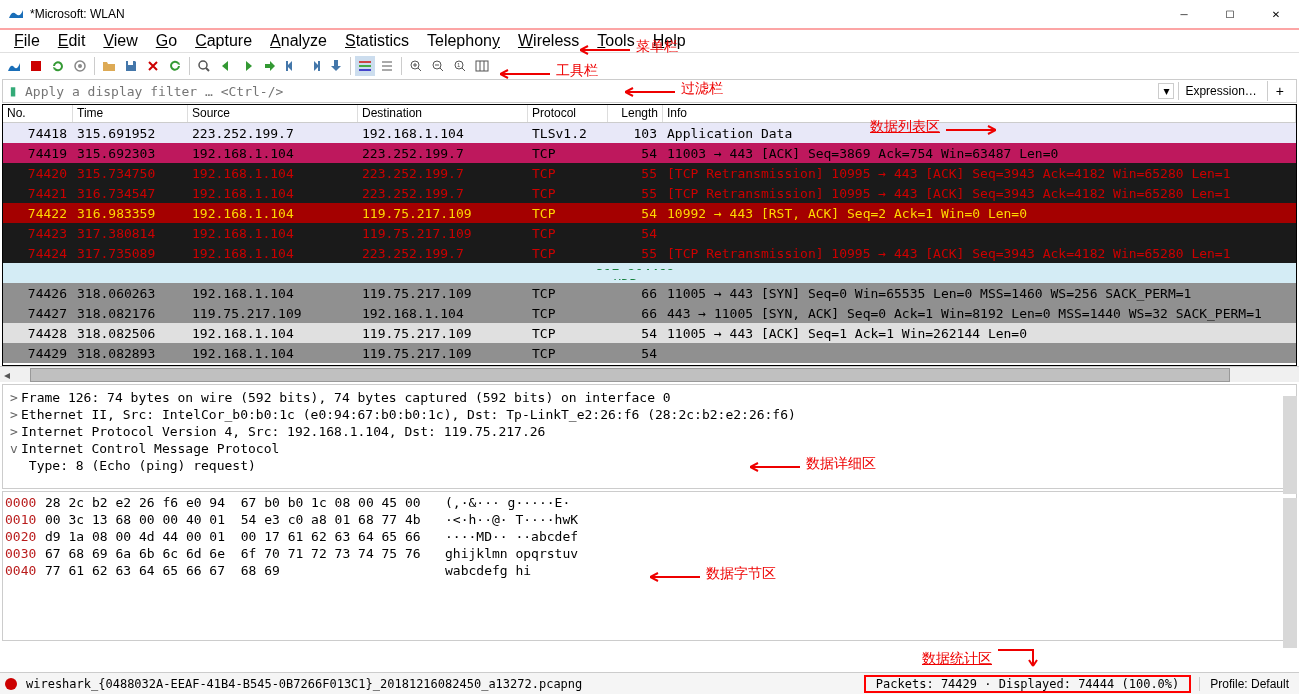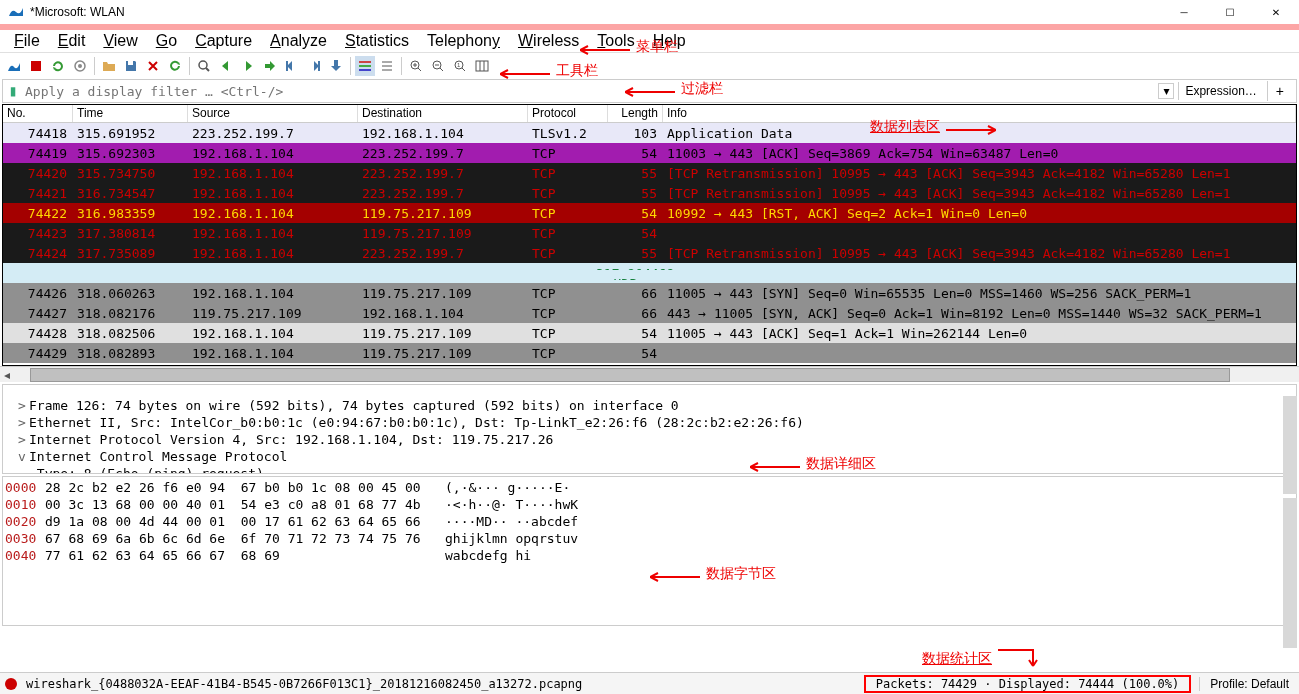--- a/index.html
+++ b/index.html
@@ -1,17 +1,17 @@
 <!DOCTYPE html>
 <html><head>
 <meta charset="utf-8">
 <style>
 * { margin: 0; padding: 0; box-sizing: border-box; }
 body { font-family: "Segoe UI", Tahoma, sans-serif; font-size: 12px; background: #fff; width: 1299px; height: 694px; overflow: hidden; position: relative; }
-.titlebar { height: 30px; display: flex; align-items: center; border-bottom: 6px solid #fca5a5; }
+.titlebar { height: 30px; display: flex; align-items: center; border-bottom: 2px solid #fca5a5; }
 .titlebar .app-icon { width: 16px; height: 16px; margin: 0 6px 0 8px; }
 .titlebar .title { flex: 1; font-size: 12px; }
 .win-controls { display: flex; }
 .win-btn { width: 46px; height: 30px; display: flex; align-items: center; justify-content: center; font-family: "Segoe MDL2 Assets", Arial; font-size: 10px; }
 .menubar { height: 22px; display: flex; align-items: center; padding: 0 6px; gap: 2px; position: relative; }
 .menu-item { padding: 2px 8px; font-size: 16px; }
 .menu-item .ul { text-decoration: underline; }
 .toolbar { height: 26px; display: flex; align-items: center; padding: 0 4px; gap: 2px; border-top: 1px solid #e0e0e0; position: relative; }
 .tbtn { width: 20px; height: 20px; display: flex; align-items: center; justify-content: center; border: 1px solid transparent; }
 .tbtn svg { width: 16px; height: 16px; }
@@ -25,29 +25,29 @@
 .packet-list { border: 1px solid #000000; margin: 0 2px; height: 262px; display: flex; flex-direction: column; }
 .plist-header { display: flex; background: #fff; border-bottom: 1px solid #ccc; height: 18px; font-size: 12px; }
 .plist-header div { border-right: 1px solid #ddd; padding: 1px 4px; overflow: hidden; white-space: nowrap; }
 .col-no { width: 70px; } .col-time { width: 115px; } .col-src { width: 170px; } .col-dst { width: 170px; } .col-proto { width: 80px; } .col-len { width: 55px; text-align: right; } .col-info { flex: 1; }
 .plist-body { flex: 1; overflow: hidden; font-family: Consolas, monospace; font-size: 13px; }
 .prow { display: flex; height: 20px; align-items: center; }
 .prow > div { padding: 0 4px; overflow: hidden; white-space: nowrap; }
 .prow .col-no { text-align: right; padding-right: 6px; }
 .prow .col-len { text-align: right; padding-right: 6px; }
 .style-normal { background: #e8e8f8; color: #000; }
-.style-normal2 { background: #a21caf; color: #000; }
+.style-normal2 { background: #be185d; color: #000; }
 .style-retrans { background: #1a1a1a; color: #c00; }
 .style-rst { background: #a40000; color: #ffd700; }
 .style-udp { background: #d4ecf5; color: #15803d; flex-direction: column; }
 .style-syn { background: #909090; color: #000; }
 .style-gray { background: #e0e0e0; color: #000; }
 .hscroll { height: 16px; border-top: 1px solid #ccc; background: #f0f0f0; display: flex; align-items: center; }
 .hscroll-thumb { height: 14px; background: #c0c0c0; margin-left: 16px; width: 1200px; border: 1px solid #999; }
-.details { border: 1px solid #ccc; margin: 2px 2px 0; height: 90px; font-family: Consolas, monospace; font-size: 13px; padding: 12px; position: relative; overflow: hidden; }
+.details { border: 1px solid #ccc; margin: 2px 2px 0; height: 105px; font-family: Consolas, monospace; font-size: 13px; padding: 4px; position: relative; overflow: hidden; }
 .details .line { padding: 1px 0; white-space: nowrap; }
 .tree-toggle { display: inline-block; width: 14px; text-align: center; color: #666; }
 .bytes { border: 1px solid #ccc; margin: 2px 2px 0; height: 150px; font-family: Consolas, monospace; font-size: 13px; padding: 2px; position: relative; overflow: hidden; }
 .bytes .brow { display: flex; padding: 1px 0; }
 .bytes .off { width: 40px; color: #b91c1c; }
 .bytes .hex { width: 400px; white-space: pre; }
 .bytes .asc { white-space: pre; }
 .statusbar { position: absolute; bottom: 0; left: 0; right: 0; height: 22px; border-top: 1px solid #ccc; display: flex; align-items: center; font-size: 12px; background: #f5f5f5; }
 .status-icon { width: 22px; display: flex; align-items: center; justify-content: center; }
 .status-file { flex: 1; padding-left: 4px; font-family: monospace; overflow: hidden; white-space: nowrap; }

